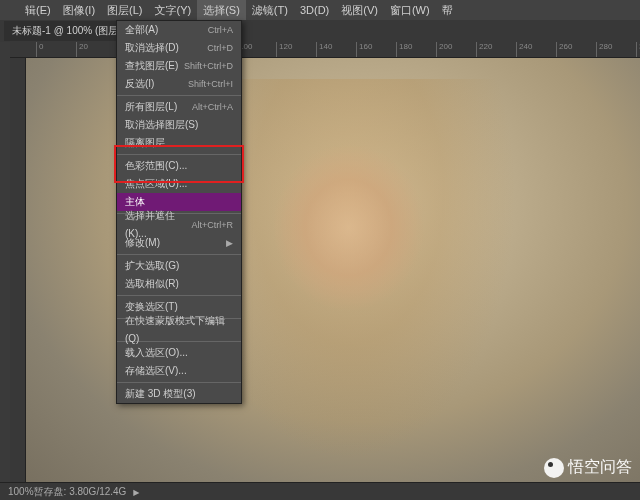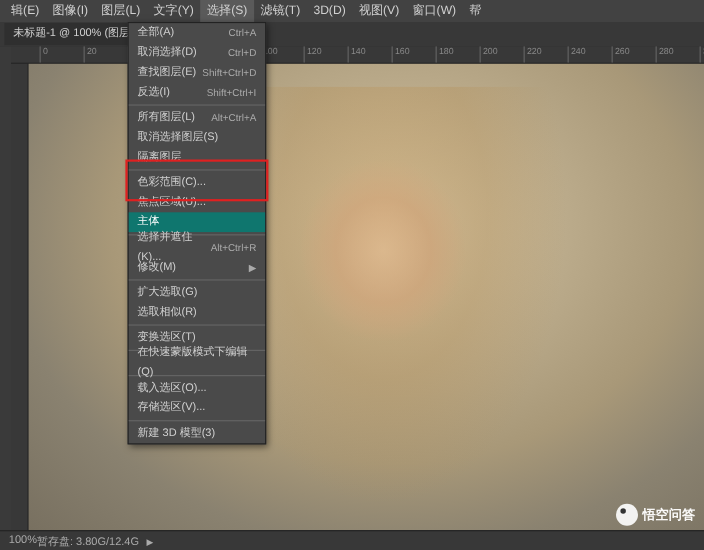--- a/index.html
+++ b/index.html
@@ -10,21 +10,21 @@
       font-size: 11px;
       overflow: hidden;
       width: 640px;
       height: 500px;
     }
     .menubar {
       background: #424242;
       height: 20px;
       display: flex;
       align-items: flex-end;
-      padding-left: 4px;
+      padding-left: 19px;
     }
     .menubar-item {
       padding: 0 6px;
       height: 20px;
       line-height: 20px;
       cursor: default;
       color: #d0d0d0;
     }
     .menubar-item.active {
       background: #5a5a5a;
@@ -146,21 +146,21 @@
     .dropdown-item .shortcut {
       color: #aaa;
       font-size: 9px;
     }
     .dropdown-sep {
       height: 1px;
       background: #666;
       margin: 2px 0;
     }
     .dropdown-item.highlighted {
-      background: #0f766e;
+      background: #701a75;
       color: #fff;
     }
     .red-box {
       position: absolute;
       left: 114px;
       top: 145px;
       width: 130px;
       height: 38px;
       border: 2px solid #e02020;
       z-index: 101;
@@ -178,23 +178,23 @@
       align-items: center;
       font-size: 10px;
       color: #aaa;
       padding-left: 8px;
       gap: 0;
     }
     .watermark {
       position: absolute;
       right: 8px;
       bottom: 22px;
-      font-size: 12px;
+      font-size: 16px;
       color: rgba(255,255,255,0.95);
-      font-weight: bold;
+      font-weight: normal;
       z-index: 50;
       display: flex;
       align-items: center;
       gap: 4px;
     }
     .watermark .logo {
       width: 20px;
       height: 20px;
       background: rgba(255,255,255,0.9);
       border-radius: 50%;

